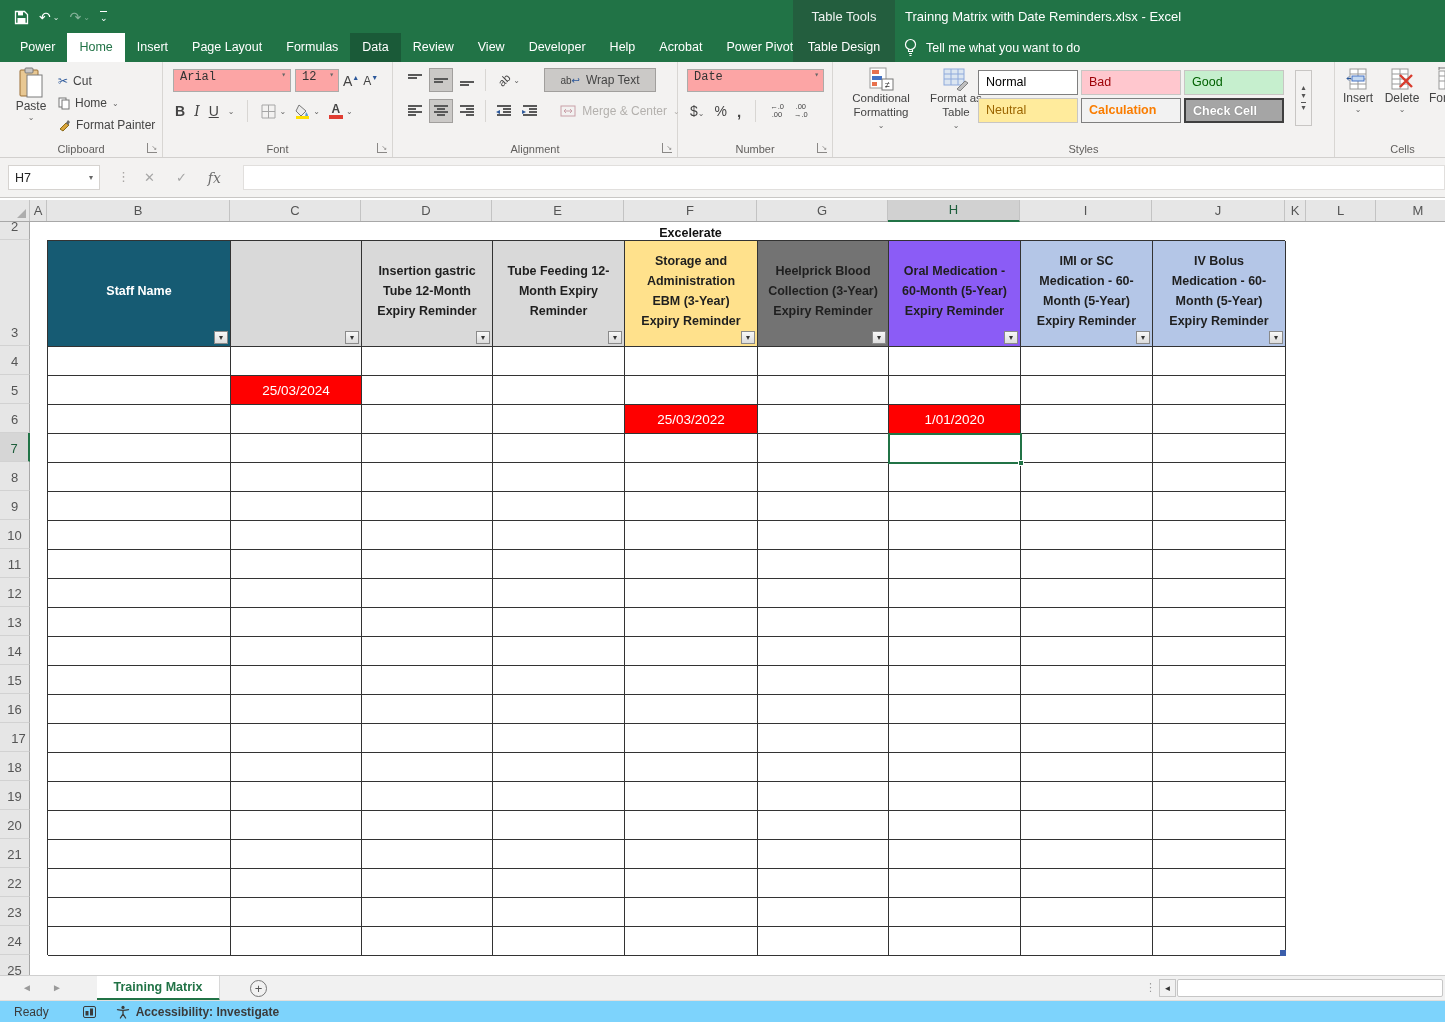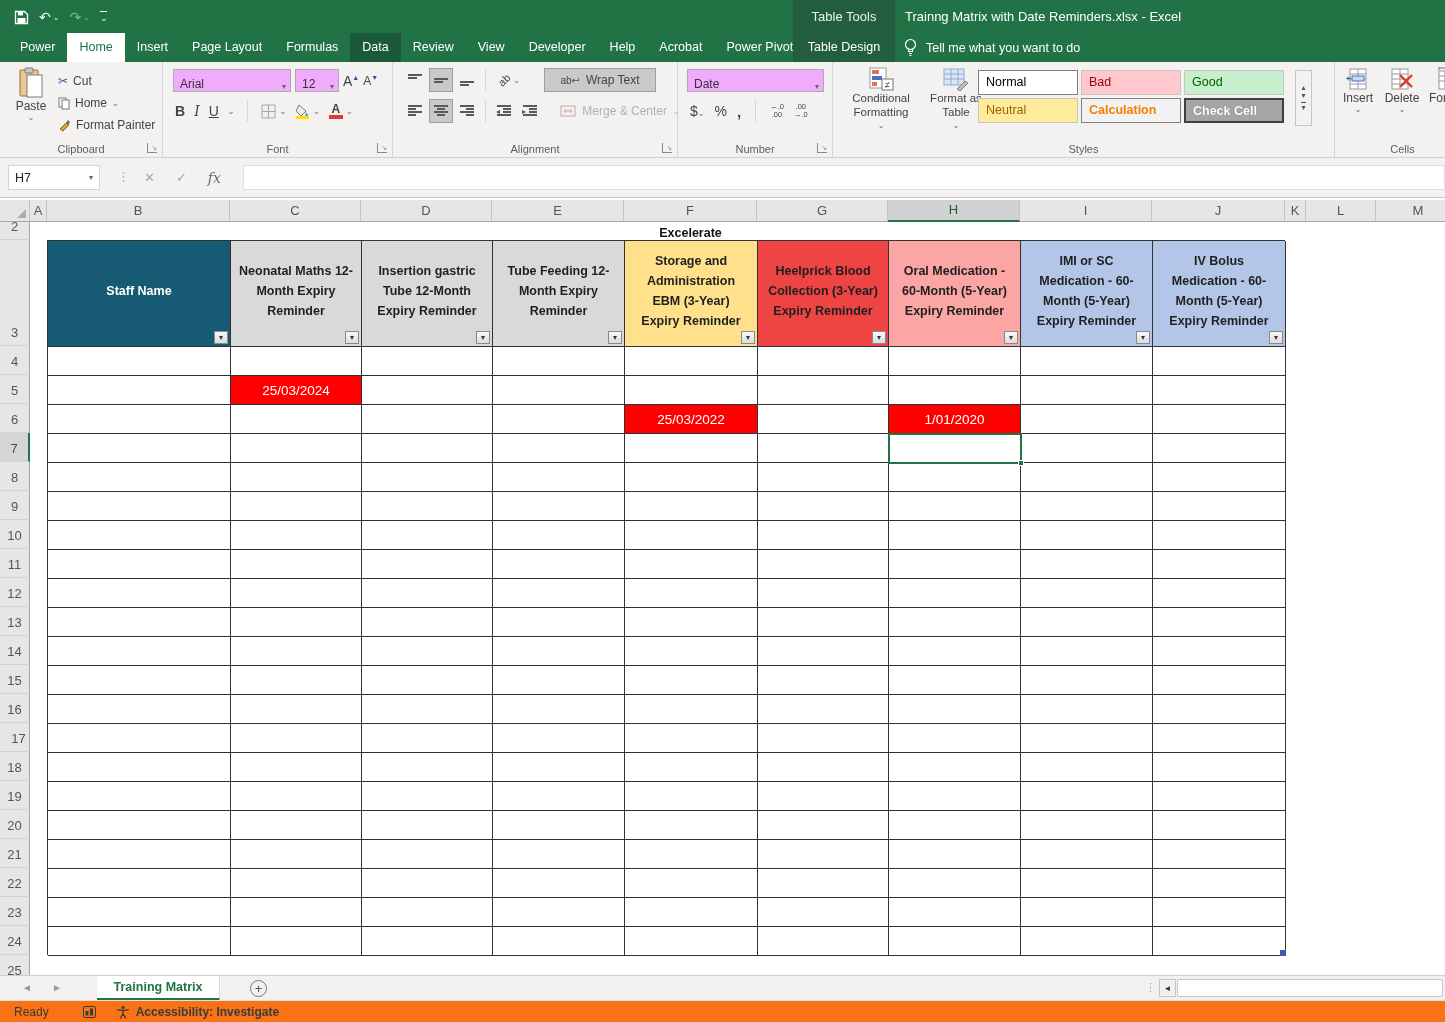--- a/index.html
+++ b/index.html
@@ -23,21 +23,21 @@
   .ctx-tab { position:absolute; top:33px; width:100%; height:29px; line-height:29px; text-align:center; font-size:12.5px; color:#fff; }
   .tellme { position:absolute; left:903px; top:33px; height:29px; display:flex; align-items:center; gap:8px; color:#fff; font-size:12.5px; }
 
   
   .ribbon { position:absolute; left:0; top:62px; width:1445px; height:96px; background:#F3F2F1; border-bottom:1px solid #D2D0CE; }
   .rgroup { position:absolute; top:0; height:95px; border-right:1px solid #D8D6D3; }
   .glabel { position:absolute; bottom:2px; left:0; width:100%; text-align:center; font-size:11px; color:#605E5C; }
   .launcher { position:absolute; bottom:4px; right:5px; width:10px; height:10px; border-left:1px solid #8A8886; border-bottom:1px solid #8A8886; font-size:7px; color:#8A8886; text-align:right; line-height:9px; }
   .rbtn-big { position:absolute; display:flex; flex-direction:column; align-items:center; font-size:12px; color:#444; text-align:center; }
   .rsmall { display:flex; align-items:center; gap:5px; font-size:12px; color:#444; height:22px; }
-  .combo { background:#f0abfc; border:1px solid #ACABA9; height:23px; display:flex; align-items:flex-end; font-size:12px; color:#333; padding:0 4px 0 6px; }
+  .combo { background:#fca5a5; border:1px solid #ACABA9; height:23px; display:flex; align-items:flex-start; font-size:12px; color:#333; padding:0 4px 0 6px;font-family:Liberation Mono, monospace; }
   .combo .cv { flex:1; }
   .combo .ca { font-size:8px; color:#666; margin-left:4px; }
   .tgl { display:flex; align-items:center; justify-content:center; height:24px; border:1px solid transparent; color:#444; }
   .pressed { background:#CBC9C7; border:1px solid #A19F9D; }
   .disabled { color:#B3B0AD !important; }
   .sep-v { width:1px; height:22px; background:#D8D6D3; margin:0 4px; }
   .chevron { font-size:8px; color:#666; }
   .stylecell { width:100px; height:25px; font-size:12.5px; line-height:23px; padding-left:7px; border:1px solid #C8C6C4; overflow:hidden; white-space:nowrap; }
   .style-normal { border:1px solid #7F7F7F; }
   .style-calculation { font-weight:bold; border:1px solid #7F7F7F; }
@@ -78,21 +78,21 @@
   
   .tabbar { position:absolute; left:0; top:975px; width:1445px; height:25px; background:#F1F1F1; border-top:1px solid #CFCFCF; }
   .navarrow { position:absolute; top:6px; font-size:10px; color:#9A9A9A; }
   .sheettab { position:absolute; left:97px; top:0; width:123px; height:25px; background:#fff; border-right:1px solid #D8D8D8; border-bottom:3px solid #217346; display:flex; align-items:center; justify-content:center; font-size:12.5px; font-weight:bold; color:#217346; }
   .addsheet { position:absolute; left:250px; top:4px; width:17px; height:17px; border:1px solid #767676; border-radius:50%; color:#555; font-size:13px; line-height:15px; text-align:center; }
   .dragdots { position:absolute; left:1145px; top:5px; color:#9A9A9A; font-size:11px; letter-spacing:1px; }
   .hscroll-left { position:absolute; left:1159px; top:3px; width:17px; height:18px; background:#F1F1F1; border:1px solid #C6C6C6; font-size:8px; color:#333; text-align:center; line-height:17px; }
   .hscroll-thumb { position:absolute; left:1177px; top:3px; right:2px; height:18px; background:#fff; border:1px solid #C6C6C6; border-radius:2px; }
 
   
-  .statusbar { position:absolute; left:0; top:1000px; width:1445px; height:22px; background:#f97316; border-top:1px solid #E1DFDD; display:flex; align-items:center; font-size:12px; color:#3B3B3B; }
+  .statusbar { position:absolute; left:0; top:1000px; width:1445px; height:22px; background:#7dd3fc; border-top:1px solid #E1DFDD; display:flex; align-items:center; font-size:12px; color:#3B3B3B; }
   .sb-ready { margin-left:14px; }
   .sb-ico { margin-left:34px; display:flex; align-items:center; }
   .sb-acc { margin-left:20px; display:flex; align-items:center; gap:6px; font-weight:bold; }
 
   svg { display:block; }
 </style>
 </head>
 <body>
 
 <div class="app">
@@ -486,40 +486,39 @@
         <div class="rowhdr" style="top: 675px; height: 29px;">23</div>
         <div class="rowhdr" style="top: 704px; height: 29px;">24</div>
         <div class="rowhdr" style="top: 733px; height: 29px;">25</div>
         <div class="banner" style="left: 624px; width: 133px; top: 0px;">Excelerate</div>
         <div class="tablewrap">
           <div class="thcell" style="left: 0px; width: 183px; background: rgb(22, 91, 115); color: rgb(255, 255, 255);">
             <span>Staff Name</span>
             <span class="filterbtn">▾</span>
           </div>
           <div class="thcell" style="left: 183px; width: 131px; background: rgb(217, 217, 217); color: rgb(31, 31, 31);">
-            <span>Neonatal Maths 12-Month Expiry Reminder</span>
             <span class="filterbtn">▾</span>
           </div>
           <div class="thcell" style="left: 314px; width: 131px; background: rgb(217, 217, 217); color: rgb(31, 31, 31);">
             <span>Insertion gastric Tube 12-Month Expiry Reminder</span>
             <span class="filterbtn">▾</span>
           </div>
           <div class="thcell" style="left: 445px; width: 132px; background: rgb(217, 217, 217); color: rgb(31, 31, 31);">
             <span>Tube Feeding 12-Month Expiry Reminder</span>
             <span class="filterbtn">▾</span>
           </div>
           <div class="thcell" style="left: 577px; width: 133px; background: rgb(255, 225, 140); color: rgb(31, 31, 31);">
             <span>Storage and Administration EBM (3-Year) Expiry Reminder</span>
             <span class="filterbtn">▾</span>
           </div>
-          <div class="thcell" style="left: 710px; width: 131px; background: #ef4444; color: rgb(31, 31, 31);">
+          <div class="thcell" style="left: 710px; width: 131px; background: #737373; color: rgb(31, 31, 31);">
             <span>Heelprick Blood Collection (3-Year) Expiry Reminder</span>
             <span class="filterbtn">▾</span>
           </div>
-          <div class="thcell" style="left: 841px; width: 132px; background: #fca5a5; color: rgb(31, 31, 31);">
+          <div class="thcell" style="left: 841px; width: 132px; background: #8b5cf6; color: rgb(31, 31, 31);">
             <span>Oral Medication - 60-Month (5-Year) Expiry Reminder</span>
             <span class="filterbtn">▾</span>
           </div>
           <div class="thcell" style="left: 973px; width: 132px; background: rgb(180, 198, 231); color: rgb(31, 31, 31);">
             <span>IMI or SC Medication - 60-Month (5-Year) Expiry Reminder</span>
             <span class="filterbtn">▾</span>
           </div>
           <div class="thcell" style="left: 1105px; width: 133px; background: rgb(180, 198, 231); color: rgb(31, 31, 31);">
             <span>IV Bolus Medication - 60-Month (5-Year) Expiry Reminder</span>
             <span class="filterbtn">▾</span>

